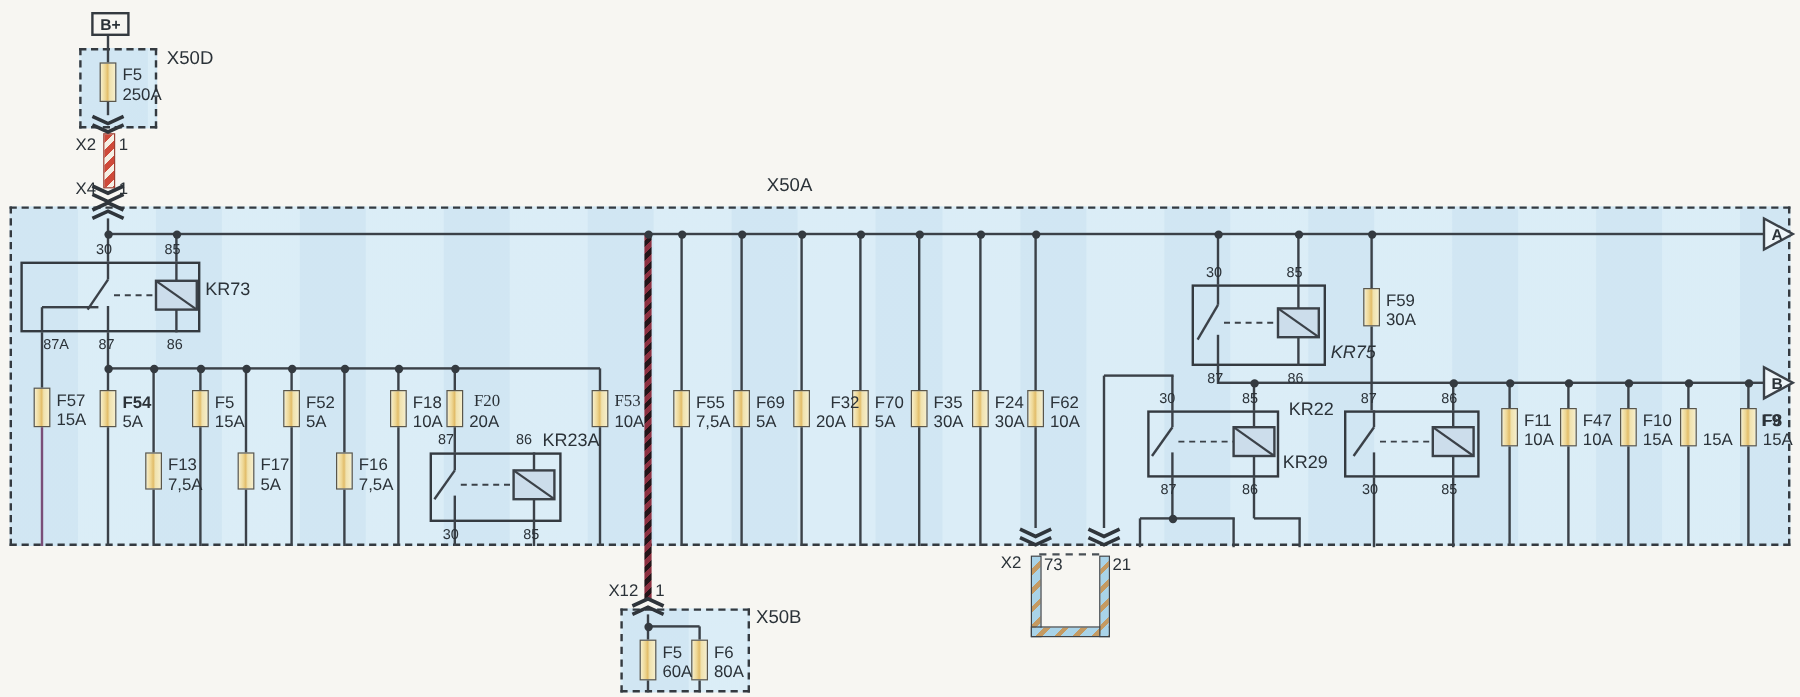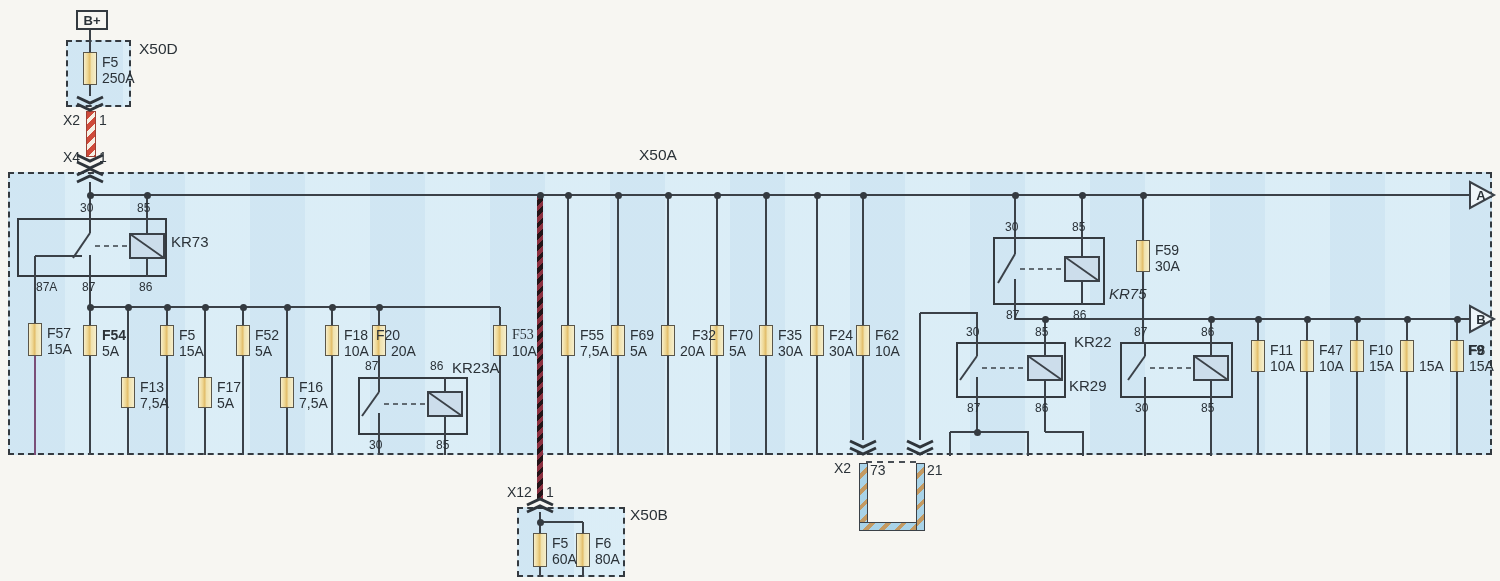--- a/index.html
+++ b/index.html
@@ -222,21 +222,21 @@
     <div class="fusebody" style="left: 236px; top: 325px; width: 14px; height: 31px;"></div>
     <div class="lbl" style="left: 255px; top: 328px;">F52</div>
     <div class="lbl" style="left: 255px; top: 344px;">5A</div>
     <div class="fusebody" style="left: 280px; top: 377px; width: 14px; height: 31px;"></div>
     <div class="lbl" style="left: 299px; top: 380px;">F16</div>
     <div class="lbl" style="left: 299px; top: 396px;">7,5A</div>
     <div class="fusebody" style="left: 325px; top: 325px; width: 14px; height: 31px;"></div>
     <div class="lbl" style="left: 344px; top: 328px;">F18</div>
     <div class="lbl" style="left: 344px; top: 344px;">10A</div>
     <div class="fusebody" style="left: 372px; top: 325px; width: 14px; height: 31px;"></div>
-    <div class="lbl" style="left: 376px; top: 328px;">F20</div>
+    <div class="lbl" style="left: 395px; top: 328px; font-family: Liberation Serif, serif;">F20</div>
     <div class="lbl" style="left: 391px; top: 344px;">20A</div>
     <div class="fusebody" style="left: 493px; top: 325px; width: 14px; height: 31px;"></div>
     <div class="lbl" style="left: 512px; top: 328px; font-family: Liberation Serif, serif;">F53</div>
     <div class="lbl" style="left: 512px; top: 344px;">10A</div>
     <div class="fusebody" style="left: 561px; top: 325px; width: 14px; height: 31px;"></div>
     <div class="lbl" style="left: 580px; top: 328px;">F55</div>
     <div class="lbl" style="left: 580px; top: 344px;">7,5A</div>
     <div class="fusebody" style="left: 611px; top: 325px; width: 14px; height: 31px;"></div>
     <div class="lbl" style="left: 630px; top: 328px;">F69</div>
     <div class="lbl" style="left: 630px; top: 344px;">5A</div>

